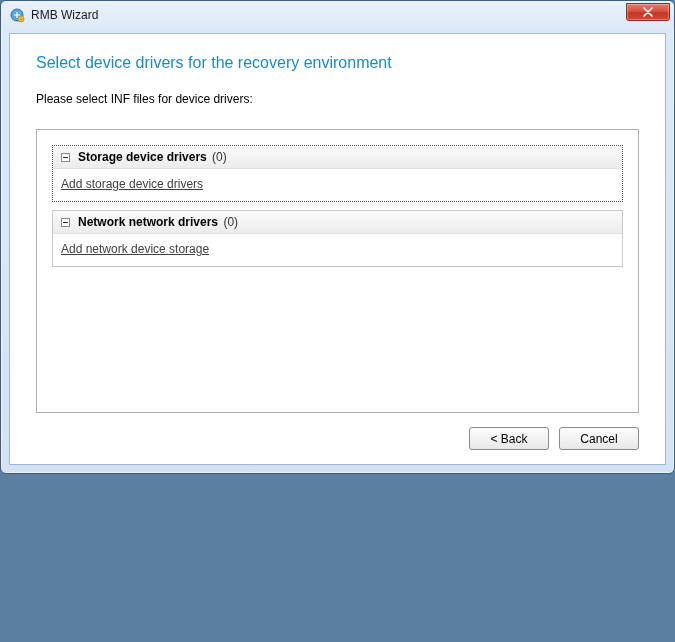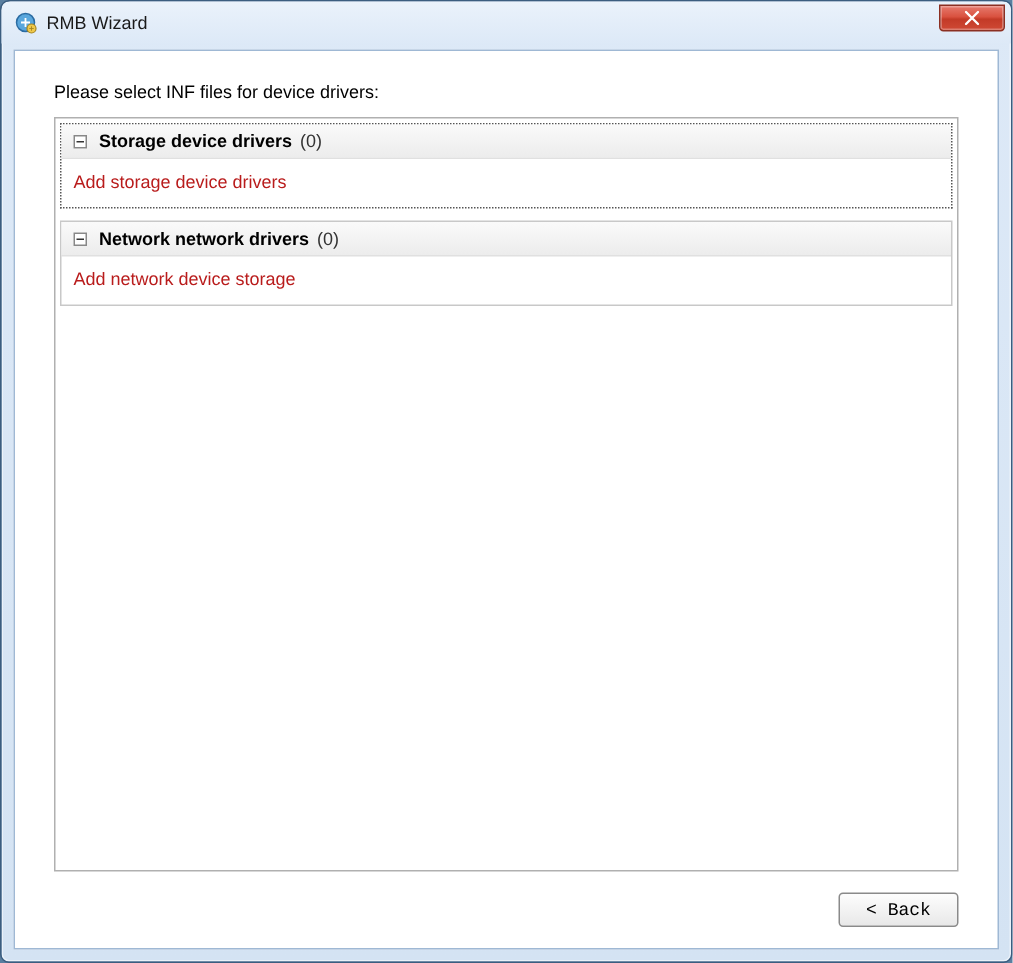--- a/index.html
+++ b/index.html
@@ -6,21 +6,21 @@
 body {
   font-family: "Segoe UI", Tahoma, sans-serif;
   font-size: 12px;
   background: #5a7fa0;
   width: 675px;
   height: 642px;
   overflow: hidden;
 }
 .window {
   width: 675px;
-  height: 642px;
+  height: 474px;
   background: linear-gradient(to bottom, #dde9f7 0%, #d4e3f3 100%);
   border: 1px solid #3b5d7f;
   border-radius: 6px;
   display: flex;
   flex-direction: column;
   box-shadow: inset 0 0 0 1px rgba(255,255,255,0.5);
 }
 .titlebar {
   height: 28px;
   display: flex;
@@ -63,27 +63,27 @@
 }
 .heading {
   color: #1a8ac9;
   font-size: 16px;
   font-weight: normal;
   margin-bottom: 20px;
 }
 .instruction {
   color: #000;
   font-size: 12px;
-  margin-bottom: 10px;
+  margin-bottom: 23px;
 }
 .drivers-panel {
   flex: 1;
   border: 1px solid #b0b0b0;
   background: #fff;
-  padding: 3px;
+  padding: 15px;
   overflow: auto;
 }
 .section {
   border: 1px solid #c8c8c8;
   margin-bottom: 8px;
 }
 .section.dotted {
   border: 1px dotted #555;
 }
 .section-header {
@@ -114,31 +114,31 @@
   color: #000;
 }
 .section-count {
   color: #333;
   margin-left: 2px;
 }
 .section-body {
   padding: 8px 8px 10px 8px;
 }
 .link {
-  color: #b91c1c;
+  color: #404040;
+  text-decoration: underline;
   cursor: pointer;
   font-size: 12px;
   text-align: right;
 }
 .button-row {
   display: flex;
   justify-content: flex-end;
   gap: 10px;
   padding-top: 14px;
-  font-family: Liberation Mono, monospace;
 }
 .btn {
   min-width: 80px;
   height: 23px;
   padding: 0 14px;
   border: 1px solid #8a8a8a;
   border-radius: 3px;
   background: linear-gradient(to bottom, #fdfdfd 0%, #e8e8e8 100%);
   font-size: 12px;
   font-family: inherit;
@@ -166,20 +166,21 @@
     </span>
     <span class="title">RMB Wizard</span>
     <div class="close-btn">
       <svg viewBox="0 0 10 10">
         <path d="M1 1 L9 9 M9 1 L1 9" stroke="#fff" stroke-width="1.6" stroke-linecap="round"></path>
       </svg>
     </div>
   </div>
 
   <div class="content-frame">
+    <div class="heading">Select device drivers for the recovery environment</div>
     <div class="instruction">Please select INF files for device drivers:</div>
 
     <div class="drivers-panel">
 
       <div class="section dotted">
         <div class="section-header">
           <span class="collapse-icon"></span>
           <span>
             <span class="section-title">Storage device drivers</span>
             <span class="section-count">(0)</span>
@@ -200,15 +201,16 @@
         </div>
         <div class="section-body">
           <a class="link">Add network device storage</a>
         </div>
       </div>
 
     </div>
 
     <div class="button-row">
       <button class="btn">&lt; Back</button>
+      <button class="btn">Cancel</button>
     </div>
   </div>
 </div>
 
 </body></html>

